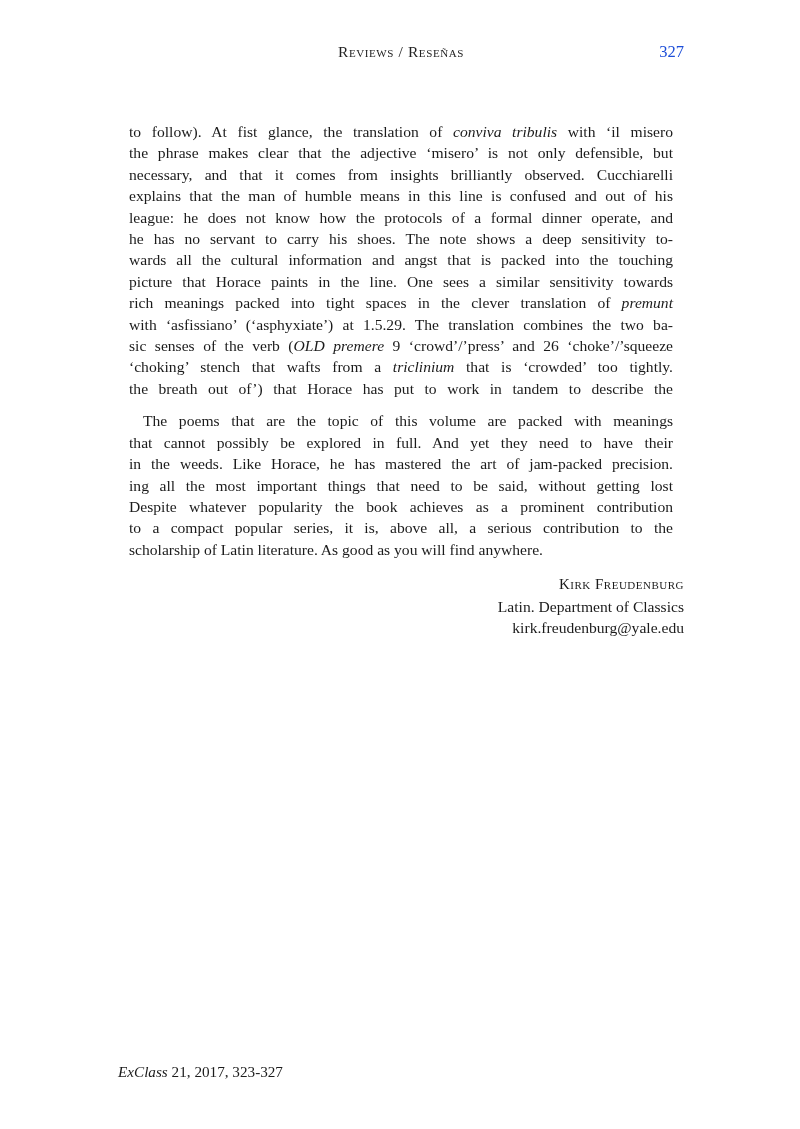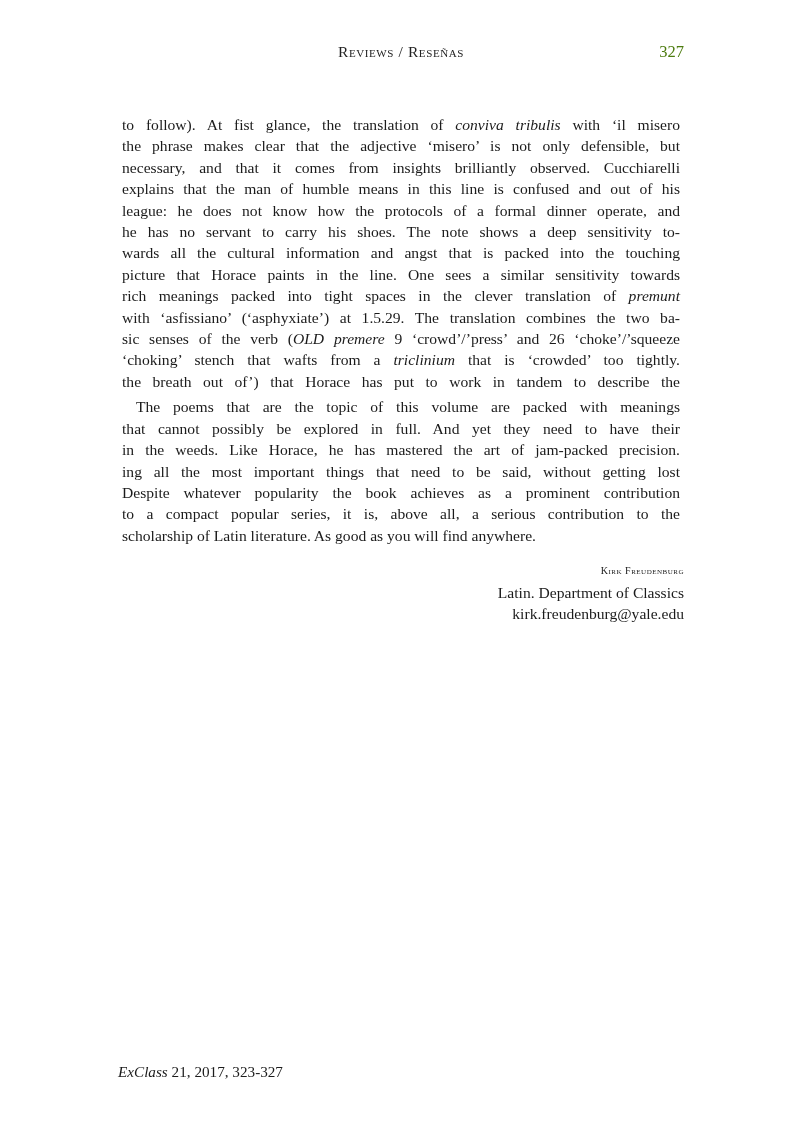--- a/index.html
+++ b/index.html
@@ -32,52 +32,52 @@
     font-variant: small-caps;
     font-size: 15.5px;
     letter-spacing: 0.6px;
     color: #222222;
   }
   .page-number {
     position: absolute;
     right: 0;
     top: -1px;
     font-size: 16.5px;
-    color: #4d7c0f;
+    color: #1d4ed8;
   }
   
   .body-text {
     position: absolute;
     top: 110px;
     left: 118px;
     width: 566px;
     font-size: 15.6px;
     line-height: 21.4px;
     color: #1b1b1b;
   }
-  .paragraph { margin: 4px; }
+  .paragraph { margin: 11px; }
   .line {
     text-align: justify;
     text-align-last: justify;
     white-space: normal;
   }
   .line.last { text-align-last: left; }
   .line.indent { text-indent: 14px; }
   .line i { font-style: italic; }
   
   .signature {
     margin-top: 14px;
     text-align: right;
     line-height: 21.6px;
     font-size: 15.6px;
   }
   .sig-name {
     font-variant: small-caps;
     letter-spacing: 0.5px;
-    font-size: 10px;
+    font-size: 15px;
   }
   
   .footer {
     position: absolute;
     top: 1063px;
     left: 118px;
     width: 566px;
     text-align: left;
     font-size: 15.2px;
     color: #1b1b1b;

